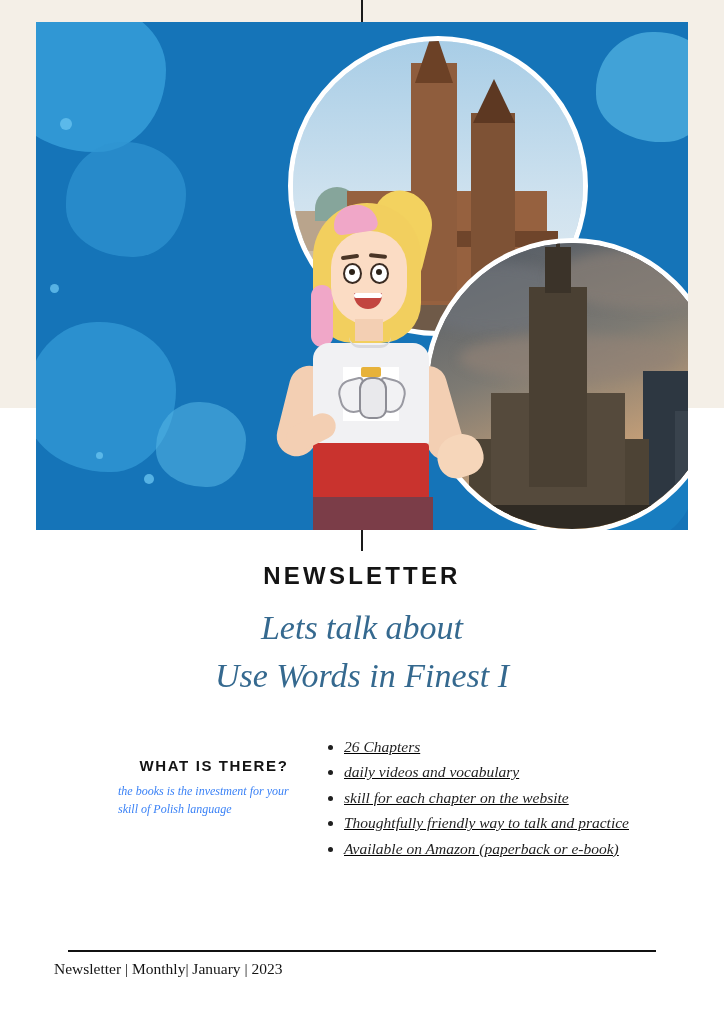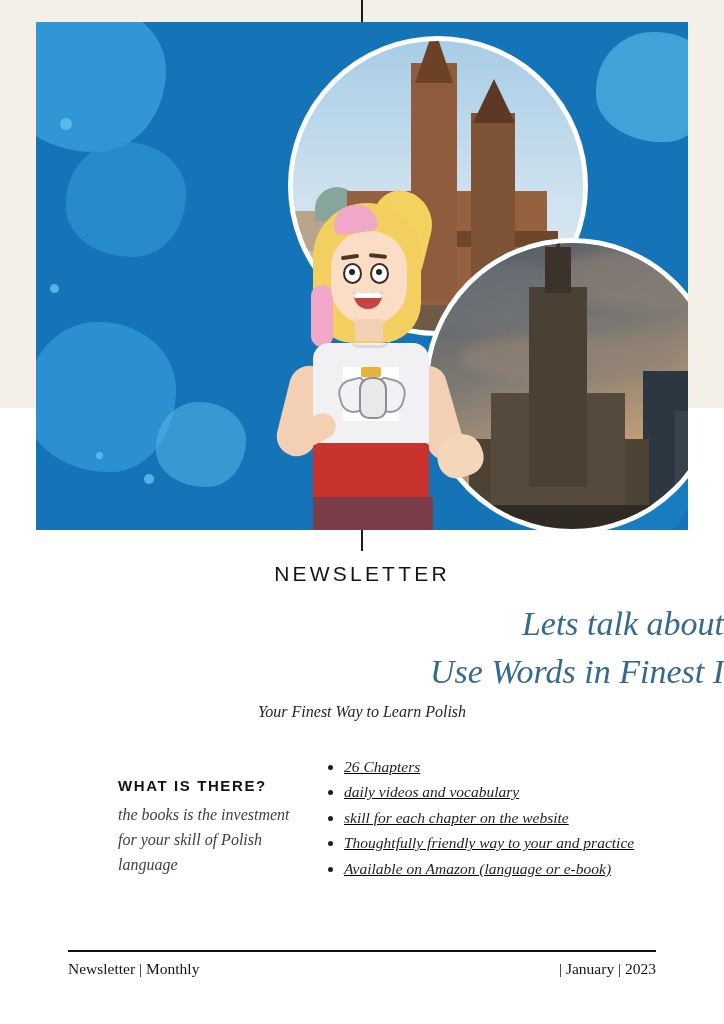--- a/index.html
+++ b/index.html
@@ -180,28 +180,28 @@
   
   .content {
     position: absolute;
     left: 0;
     top: 548px;
     width: 724px;
   }
   .kicker {
     text-align: center;
     font-family: "Liberation Sans", sans-serif;
-    font-weight: normal;
-    font-size: 21px;
+    font-weight: bold;
+    font-size: 24px;
     letter-spacing: 3.2px;
     color: #141414;
     margin-top: 14px;
   }
   .headline {
-    text-align: right;
+    text-align: center;
     color: #35698f;
     font-family: "Liberation Serif", serif;
     font-style: italic;
     font-size: 34px;
     line-height: 1.42;
     margin-top: 14px;
   }
   .headline .l2 { display:block; }
 
   .brand {
@@ -232,27 +232,28 @@
     padding-right: 12px;
     box-sizing: border-box;
   }
   .col-left h3 {
     margin: 22px 0 8px 46px;
     font-family: "Liberation Sans", sans-serif;
     font-size: 15px;
     font-weight: bold;
     letter-spacing: 1.6px;
     color: #141414;
+    text-align: center;
   }
   .col-left p {
     margin: 0 0 0 46px;
     font-style: italic;
-    font-size: 16px;
+    font-size: 12px;
     line-height: 1.58;
-    color: #404040;
+    color: #3b82f6;
   }
   .col-right {
     flex: 1;
   }
   .col-right ul {
     margin: 0;
     padding-left: 22px;
     list-style: disc;
     text-decoration: underline;
   }
@@ -268,25 +269,24 @@
   .footer-rule {
     position: absolute;
     left: 68px;
     top: 950px;
     width: 588px;
     height: 2px;
     background: #111111;
   }
   .footer {
     position: absolute;
-    left: 68px;
+    left: 54px;
     top: 960px;
     width: 588px;
     display: flex;
-    justify-content: space-between;
     font-size: 15.5px;
     color: #141414;
   }
 </style>
 </head>
 <body>
 
 <div class="page">
 
   <div class="beige-band"></div>
@@ -366,34 +366,33 @@
   </div>
 
   <div class="content">
     <div class="kicker">NEWSLETTER</div>
 
     <div class="headline">
       <span class="l1">Lets talk about</span>
       <span class="l2">Use Words in Finest I</span>
     </div>
 
-    <div class="tagline">Your Finest Way to Learn Polish</div>
 
     <div class="columns">
       <div class="col-left">
         <h3>WHAT IS THERE?</h3>
         <p>the books is the investment for your skill  of Polish language</p>
       </div>
       <div class="col-right">
         <ul>
           <li>26 Chapters</li>
           <li>daily videos and vocabulary</li>
           <li>skill for each chapter on the website</li>
-          <li>Thoughtfully friendly way to your and practice</li>
-          <li>Available on Amazon  (language or e-book)</li>
+          <li>Thoughtfully friendly way to talk and practice</li>
+          <li>Available on Amazon  (paperback or e-book)</li>
         </ul>
       </div>
     </div>
   </div>
 
   <div class="footer-rule"></div>
   <div class="footer">
     <span>Newsletter | Monthly</span>
     <span>| January | 2023</span>
   </div>

